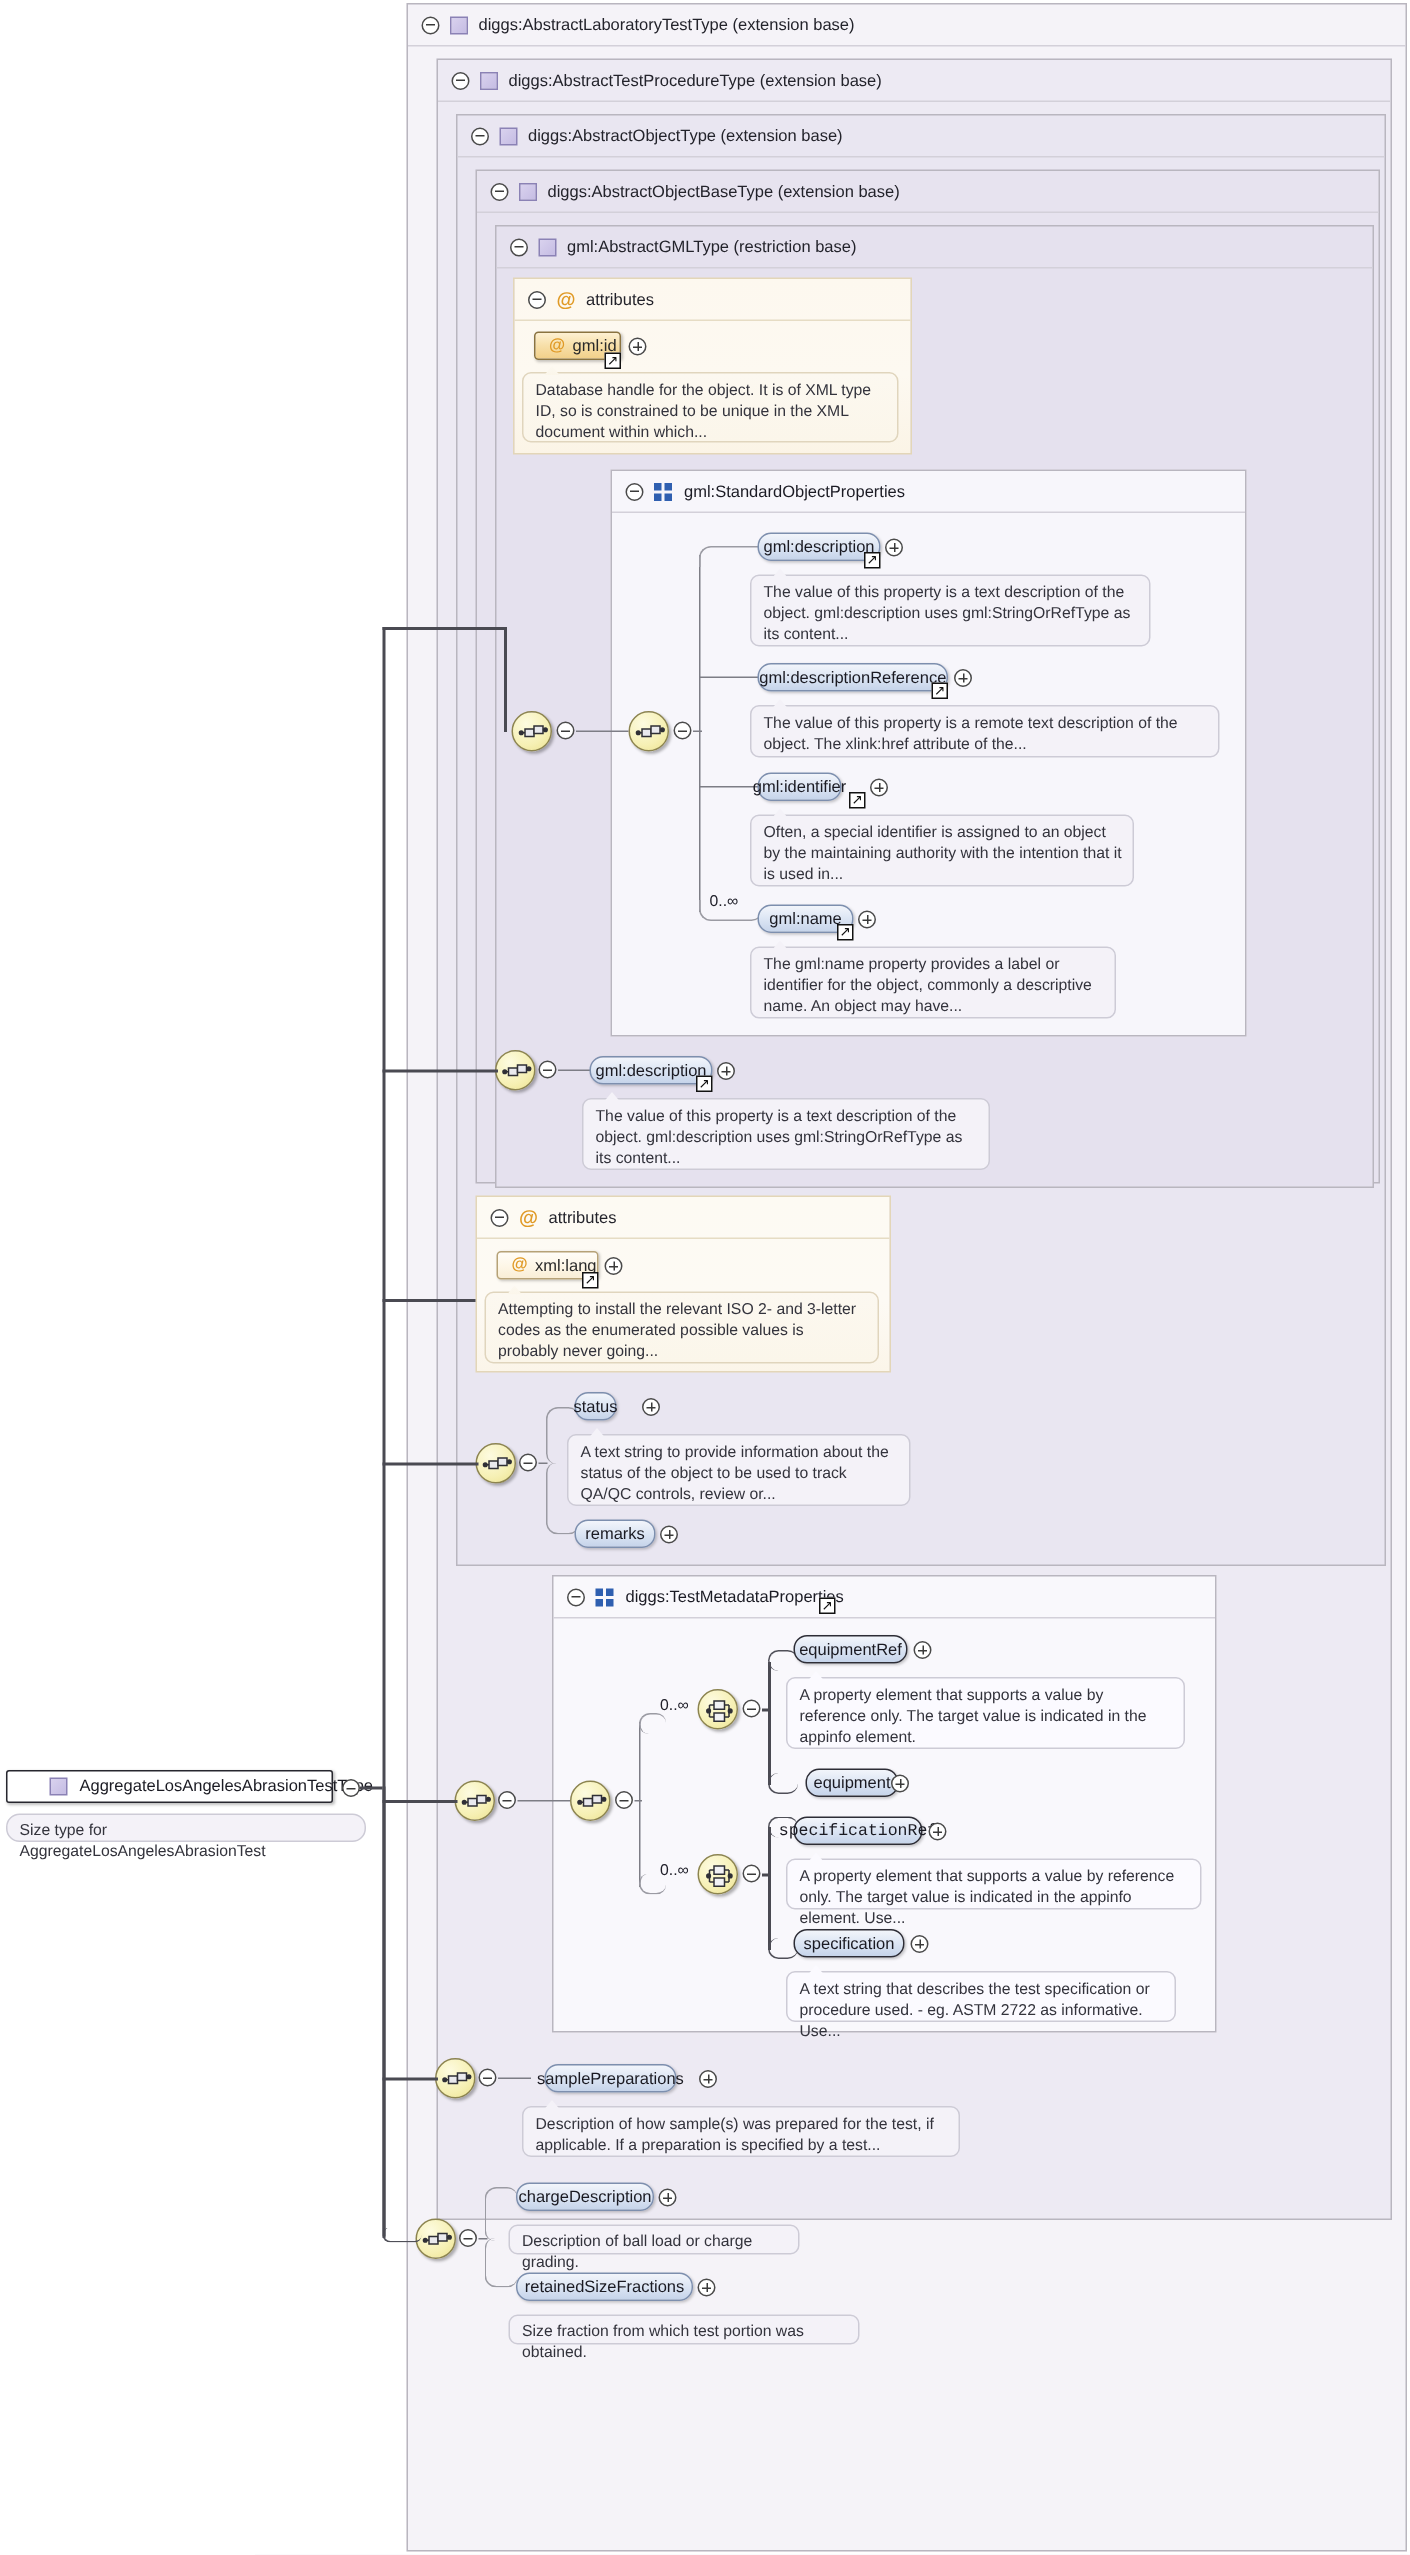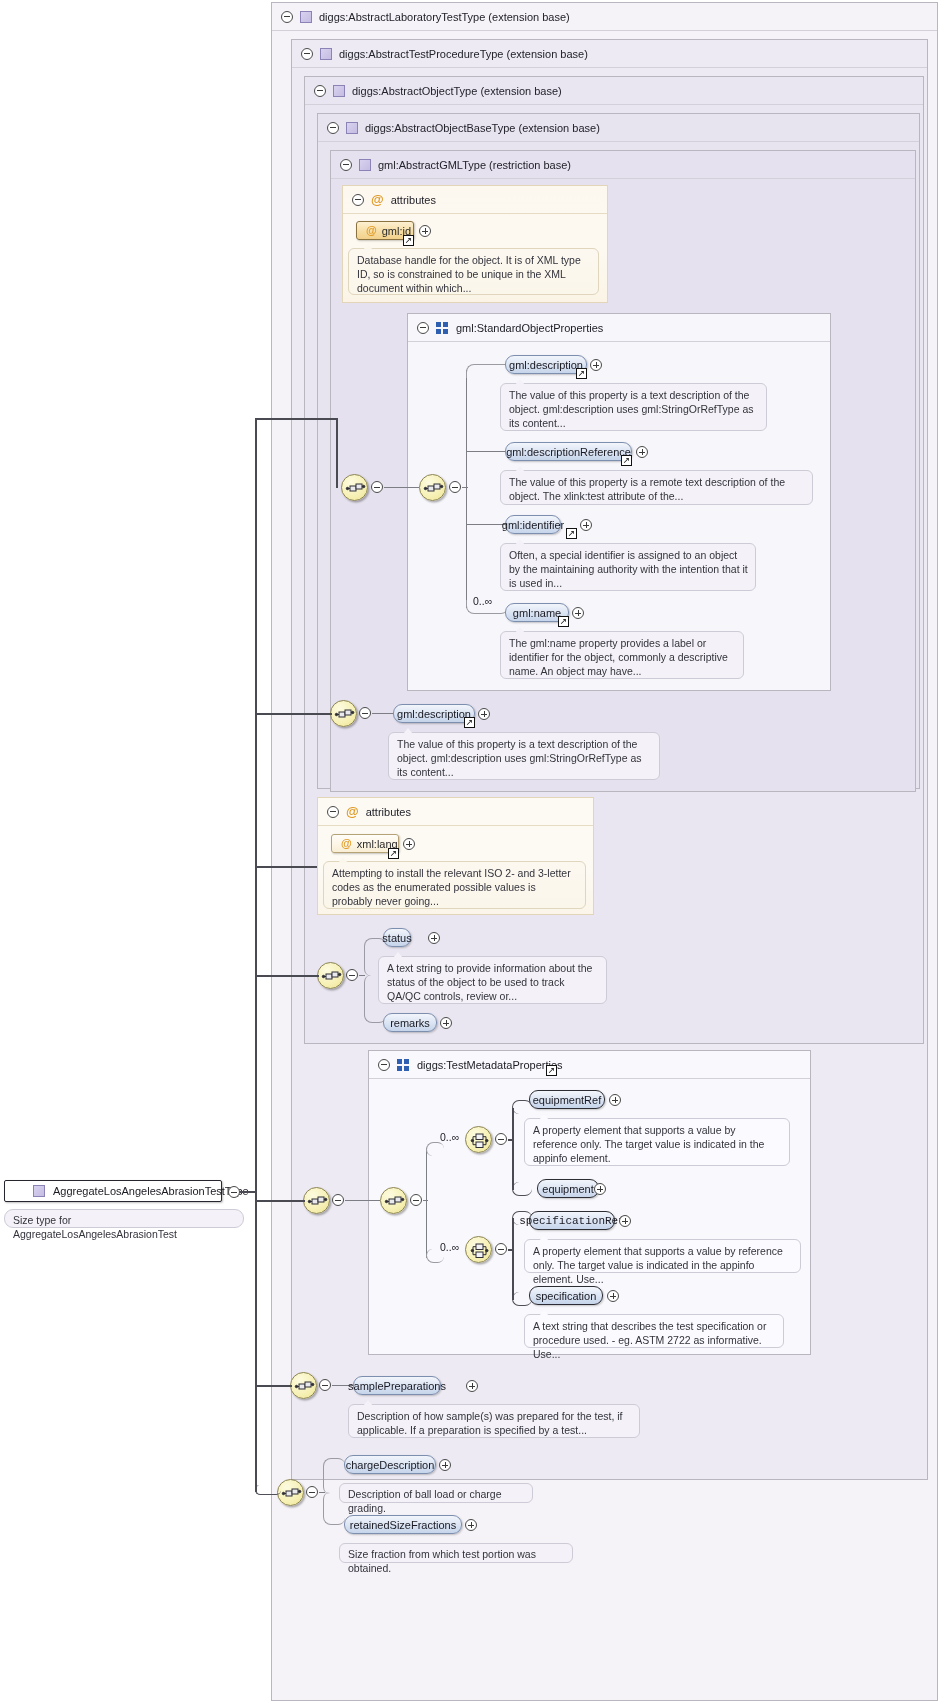--- a/index.html
+++ b/index.html
@@ -240,21 +240,21 @@
   <span class="linkico" style="left:70px; top:12px;"></span>
 </div>
 <span class="pm plus" style="position:absolute; left:590px; top:359px;"></span>
 <div class="doc" style="left:500px; top:383px; width:267px; height:48px;">The value of this property is a text description of the object. gml:description uses gml:StringOrRefType as its content...</div>
 
 <div class="ebox" style="left:505px; top:442px; width:127px;">
   <span>gml:descriptionReference</span>
   <span class="linkico" style="left:115px; top:12px;"></span>
 </div>
 <span class="pm plus" style="position:absolute; left:636px; top:446px;"></span>
-<div class="doc" style="left:500px; top:470px; width:313px; height:35px;">The value of this property is a remote text description of the object. The xlink:test attribute of the...</div>
+<div class="doc" style="left:500px; top:470px; width:313px; height:35px;">The value of this property is a remote text description of the object. The xlink:href attribute of the...</div>
 
 <div class="ebox" style="left:505px; top:515px; width:56px;">
   <span>gml:identifier</span>
   <span class="linkico" style="left:60px; top:12px;"></span>
 </div>
 <span class="pm plus" style="position:absolute; left:580px; top:519px;"></span>
 <div class="doc" style="left:500px; top:543px; width:256px; height:48px;">Often, a special identifier is assigned to an object by the maintaining authority with the intention that it is used in...</div>
 
 <span class="card" style="left:473px; top:595px;">0..∞</span>
 <div class="ebox" style="left:505px; top:603px; width:64px;">
@@ -439,21 +439,21 @@
       <rect x="8" y="11" width="6" height="5"></rect>
       <rect x="14" y="9" width="6" height="5"></rect>
       <path d="M6 13.5h2M20 11.5h1.5" fill="none"></path>
       <circle cx="5.5" cy="13.5" r="1.2" fill="#2f2f36"></circle>
       <circle cx="21.6" cy="11.5" r="1.2" fill="#2f2f36"></circle>
     </g>
   </svg>
 </div>
 <span class="pm" style="position:absolute; left:319px; top:1379px;"></span>
 <div class="ln lnh" style="left:332px; top:1385px; width:22px;"></div>
-<div class="ebox" style="left:353px; top:1376px; width:88px;">
+<div class="ebox" style="left:363px; top:1376px; width:88px;">
   <span>samplePreparations</span>
 </div>
 <span class="pm plus" style="position:absolute; left:466px; top:1380px;"></span>
 <div class="doc" style="left:348px; top:1404px; width:292px; height:34px;">Description of how sample(s) was prepared for the test, if applicable. If a preparation is specified by a test...</div>
 
 <div class="conn" style="left:277px; top:1479px;">
   <svg width="27" height="27" viewBox="0 0 27 27">
     <g stroke="#2f2f36" stroke-width="1" fill="#e9e9ee">
       <rect x="8" y="11" width="6" height="5"></rect>
       <rect x="14" y="9" width="6" height="5"></rect>

